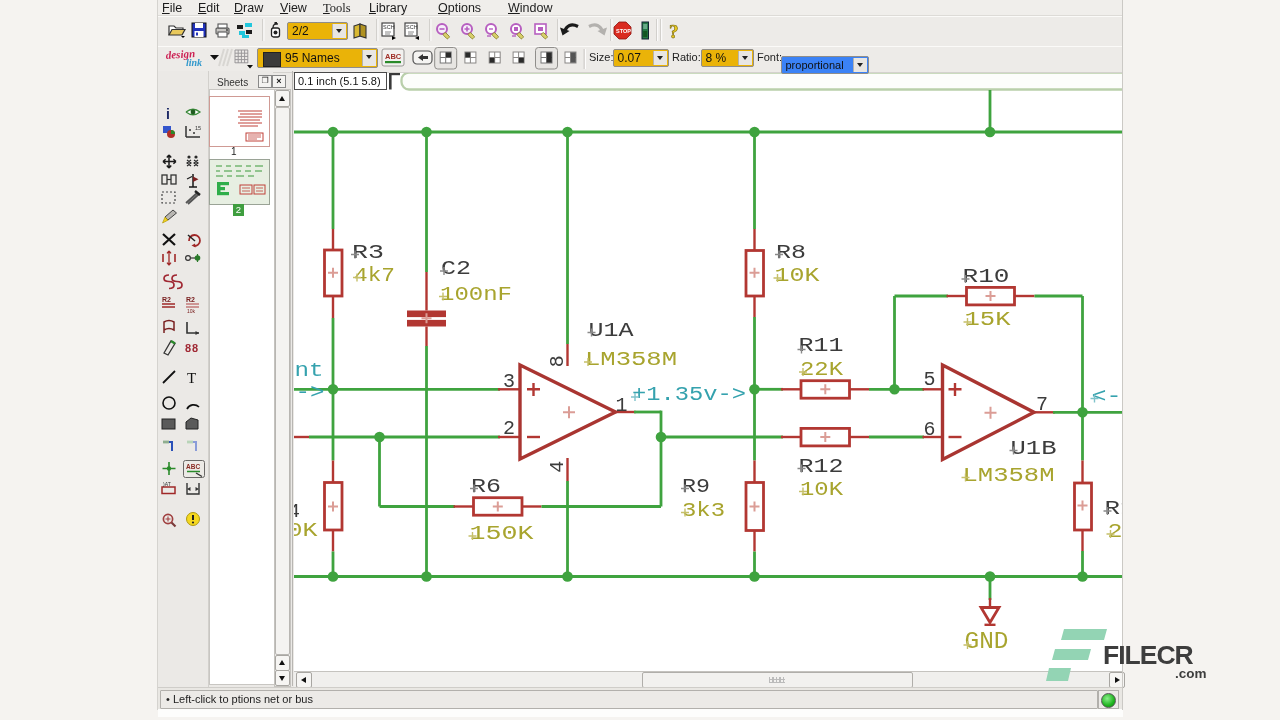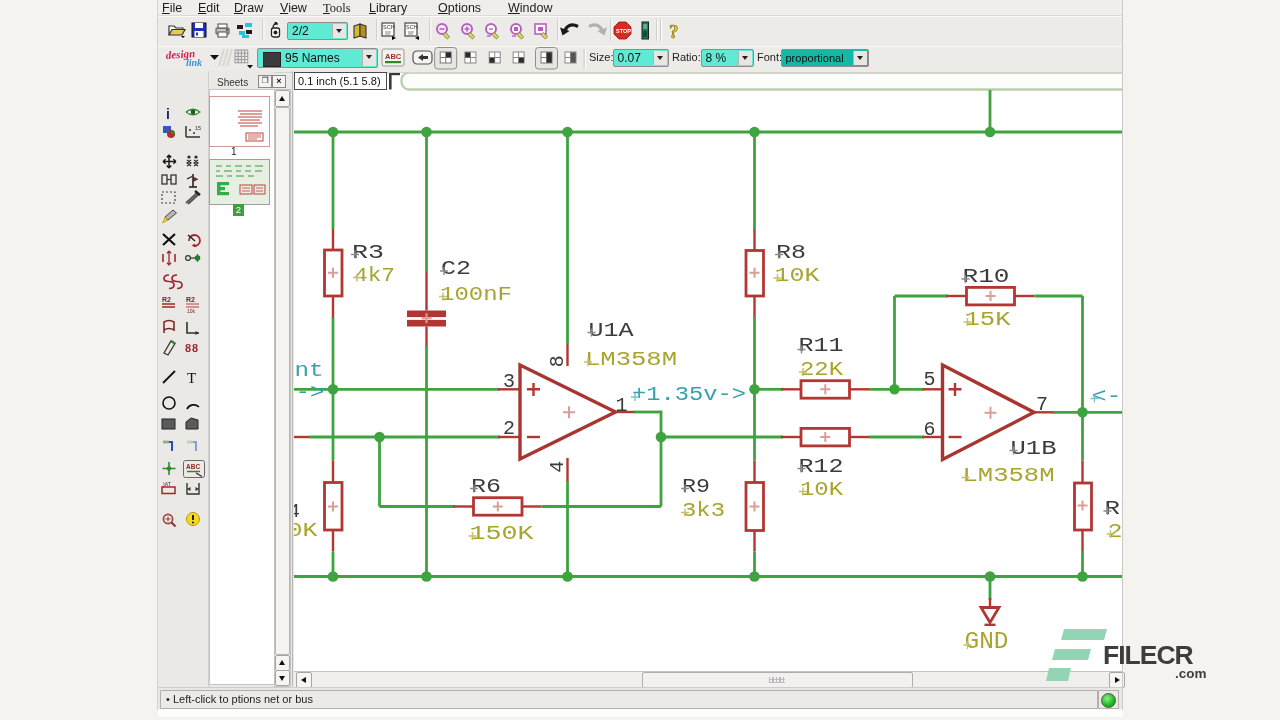--- a/index.html
+++ b/index.html
@@ -5,21 +5,21 @@
   html,body{margin:0;padding:0;}
   body{width:1280px;height:720px;background:#f5f3f0;font-family:"Liberation Sans",sans-serif;overflow:hidden;position:relative;}
   .abs{position:absolute;}
   
   #win{left:158px;top:0;width:965px;height:710px;background:#ebe9e6;}
   #menubar{left:158px;top:0;width:965px;height:15px;background:#f0eeeb;border-bottom:1px solid #dddbd7;}
   .mi{position:absolute;top:1px;font-size:12.5px;color:#1c1c1c;}
   .mi u{text-decoration:underline;}
   #tb1{left:158px;top:16px;width:965px;height:29px;background:#edebe8;border-bottom:1px solid #d8d6d2;border-top:1px solid #fbfaf8;}
   #tb2{left:158px;top:46px;width:965px;height:25px;background:#edebe8;border-bottom:1px solid #d4d2ce;border-top:1px solid #fbfaf8;}
-  .combo{position:absolute;background:#5eead4;border:1px solid #8f8d8a;border-radius:2px;}
+  .combo{position:absolute;background:#eab308;border:1px solid #8f8d8a;border-radius:2px;}
   .combo .txt{position:absolute;left:4px;top:1px;font-size:12px;color:#111;}
   .cbtn{position:absolute;right:1px;top:1px;bottom:1px;width:13px;background:#e8e6e3;border-left:1px solid #b5b3af;}
   .cbtn:after{content:"";position:absolute;left:3px;top:5px;border:3.5px solid transparent;border-top:4.5px solid #222;}
   .lbl{position:absolute;font-size:11.5px;color:#222;}
   
   #palette{left:158px;top:71px;width:50px;height:616px;background:#ebe9e6;border-right:1px solid #d2d0cc;}
   
   #sheets{left:209px;top:71px;width:64px;height:616px;background:#ebe9e6;}
   #sheetlist{position:absolute;left:209px;top:89px;width:64px;height:594px;background:#ffffff;border:1px solid #c8c6c2;border-right:none;}
   
@@ -476,21 +476,21 @@
 <div class="combo" style="left:612.5px;top:49px;width:54px;height:16px;text-align:right;">
     <span class="txt">0.07</span>
     <span class="cbtn"></span>
   </div>
 <span class="lbl" style="left:672px;top:51px;font-size:11px;">Ratio:</span>
 <div class="combo" style="left:700.5px;top:49px;width:51px;height:16px;">
     <span class="txt">8 %</span>
     <span class="cbtn"></span>
   </div>
 <span class="lbl" style="left:757px;top:51px;font-size:11px;">Font:</span>
-<div class="combo" style="left:780.5px;top:49px;width:86.5px;height:16px;background:#14b8a6;">
+<div class="combo" style="left:780.5px;top:56px;width:86.5px;height:16px;background:#3b82f6;">
     <span class="txt" style="font-size:11px;top:2px;">proportional</span>
     <span class="cbtn"></span>
   </div>
 <div id="palette" class="abs"></div>
 
 <svg class="abs" style="left:158px;top:71px;" width="50" height="616" viewBox="0 0 50 616">
  <g font-family="Liberation Sans">
 
   <text x="8" y="48" font-size="14" font-weight="bold" fill="#1d2a66">i</text>
   <path d="M28 41 q7 -5.5 14 0 q-7 5.5 -14 0" fill="#fff" stroke="#3a8a3a" stroke-width="1.3"></path>

